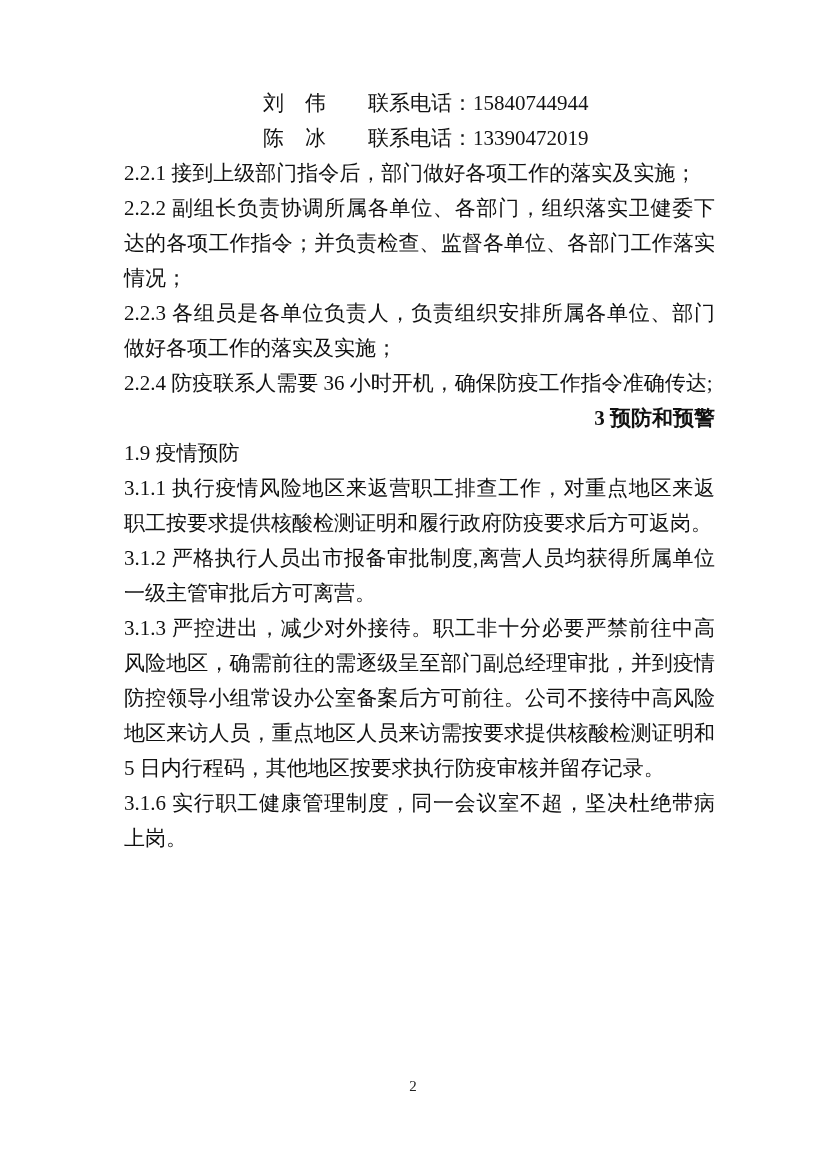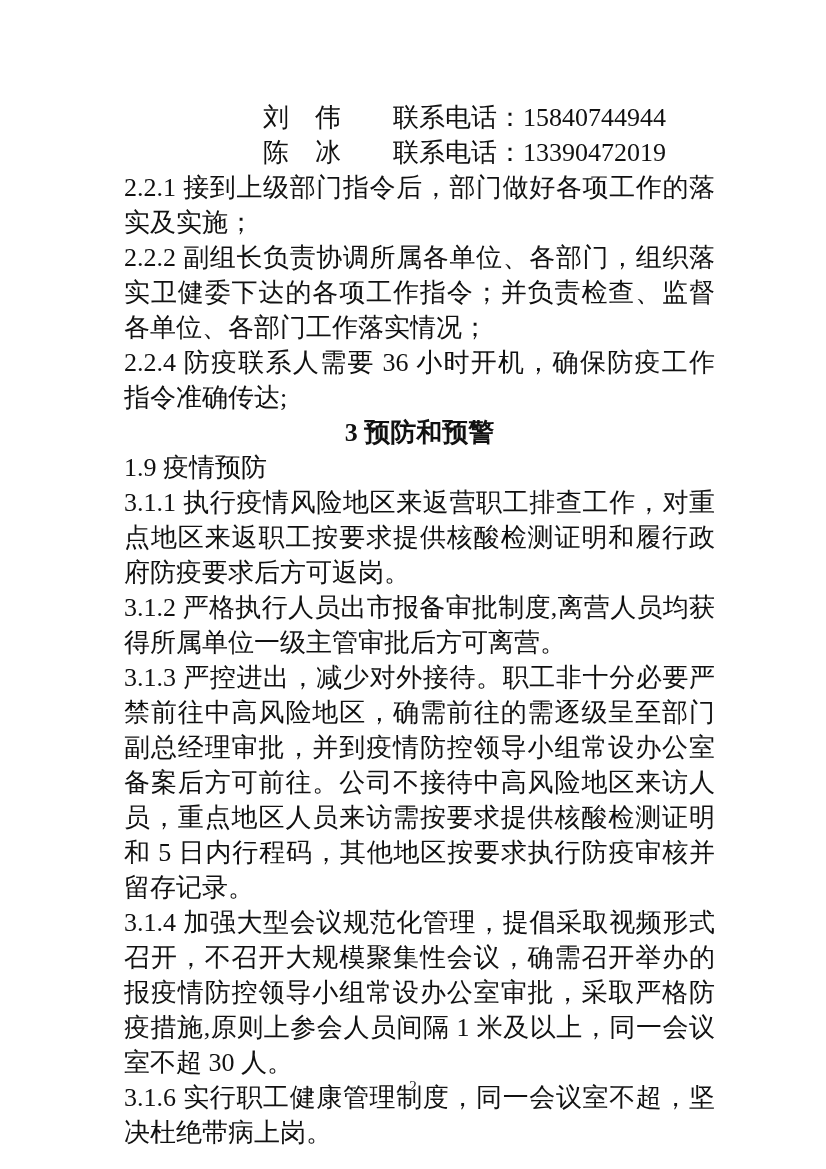--- a/index.html
+++ b/index.html
@@ -15,38 +15,38 @@
   .page {
     position: absolute;
     left: 0; top: 0;
     width: 826px;
     height: 1169px;
     background: #ffffff;
   }
   .content {
     position: absolute;
     left: 124px;
-    top: 100px;
+    top: 86px;
     width: 591px;
-    font-size: 26px;
+    font-size: 21px;
     line-height: 35px;
   }
   .para {
     text-align: justify;
     text-justify: inter-ideograph;
     word-break: break-all;
   }
   .contact-line {
     text-align: left;
     padding-left: 139px;
     white-space: pre;
   }
   .heading-bold {
     font-weight: bold;
-    text-align: center;
+    text-align: right;
   }
   .footer {
     position: absolute;
     left: 0;
     top: 1078px;
     width: 826px;
     text-align: center;
     font-size: 15px;
     color: #222222;
   }
@@ -55,27 +55,27 @@
 <body>
 
 <div class="page">
   <div class="content">
 
     <p class="para contact-line">刘　伟　　联系电话：15840744944</p>
     <p class="para contact-line">陈　冰　　联系电话：13390472019</p>
 
     <p class="para">2.2.1 接到上级部门指令后，部门做好各项工作的落实及实施；</p>
     <p class="para">2.2.2 副组长负责协调所属各单位、各部门，组织落实卫健委下达的各项工作指令；并负责检查、监督各单位、各部门工作落实情况；</p>
+    <p class="para">2.2.3 各组员是各单位负责人，负责组织安排所属各单位、部门做好各项工作的落实及实施；</p>
     <p class="para">2.2.4 防疫联系人需要 36 小时开机，确保防疫工作指令准确传达;</p>
 
     <p class="para heading-bold">3 预防和预警</p>
     <p class="para">1.9 疫情预防</p>
 
     <p class="para">3.1.1 执行疫情风险地区来返营职工排查工作，对重点地区来返职工按要求提供核酸检测证明和履行政府防疫要求后方可返岗。</p>
     <p class="para">3.1.2 严格执行人员出市报备审批制度,离营人员均获得所属单位一级主管审批后方可离营。</p>
     <p class="para">3.1.3 严控进出，减少对外接待。职工非十分必要严禁前往中高风险地区，确需前往的需逐级呈至部门副总经理审批，并到疫情防控领导小组常设办公室备案后方可前往。公司不接待中高风险地区来访人员，重点地区人员来访需按要求提供核酸检测证明和 5 日内行程码，其他地区按要求执行防疫审核并留存记录。</p>
-    <p class="para">3.1.4 加强大型会议规范化管理，提倡采取视频形式召开，不召开大规模聚集性会议，确需召开举办的报疫情防控领导小组常设办公室审批，采取严格防疫措施,原则上参会人员间隔 1 米及以上，同一会议室不超 30 人。</p>
     <p class="para">3.1.6 实行职工健康管理制度，同一会议室不超，坚决杜绝带病上岗。</p>
 
   </div>
 
   <div class="footer">2</div>
 </div>
 
 </body></html>

